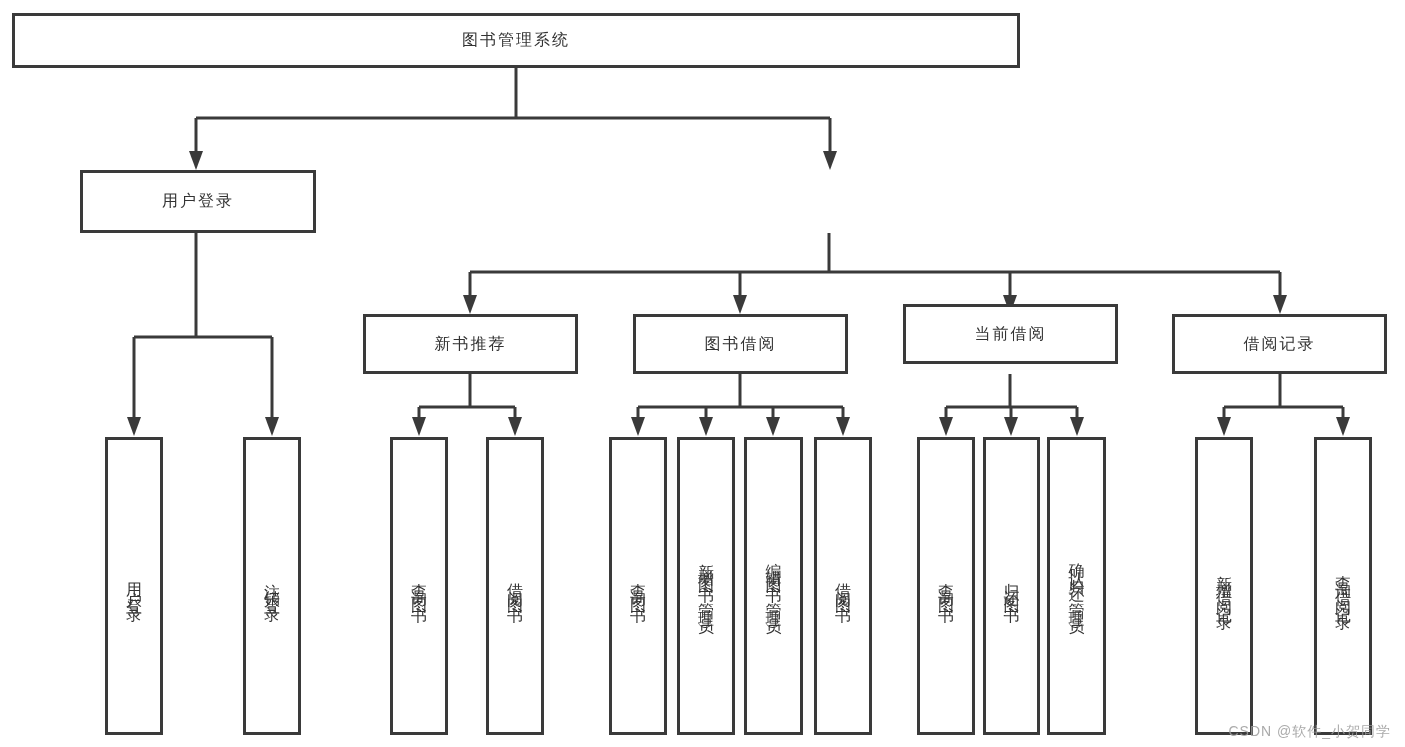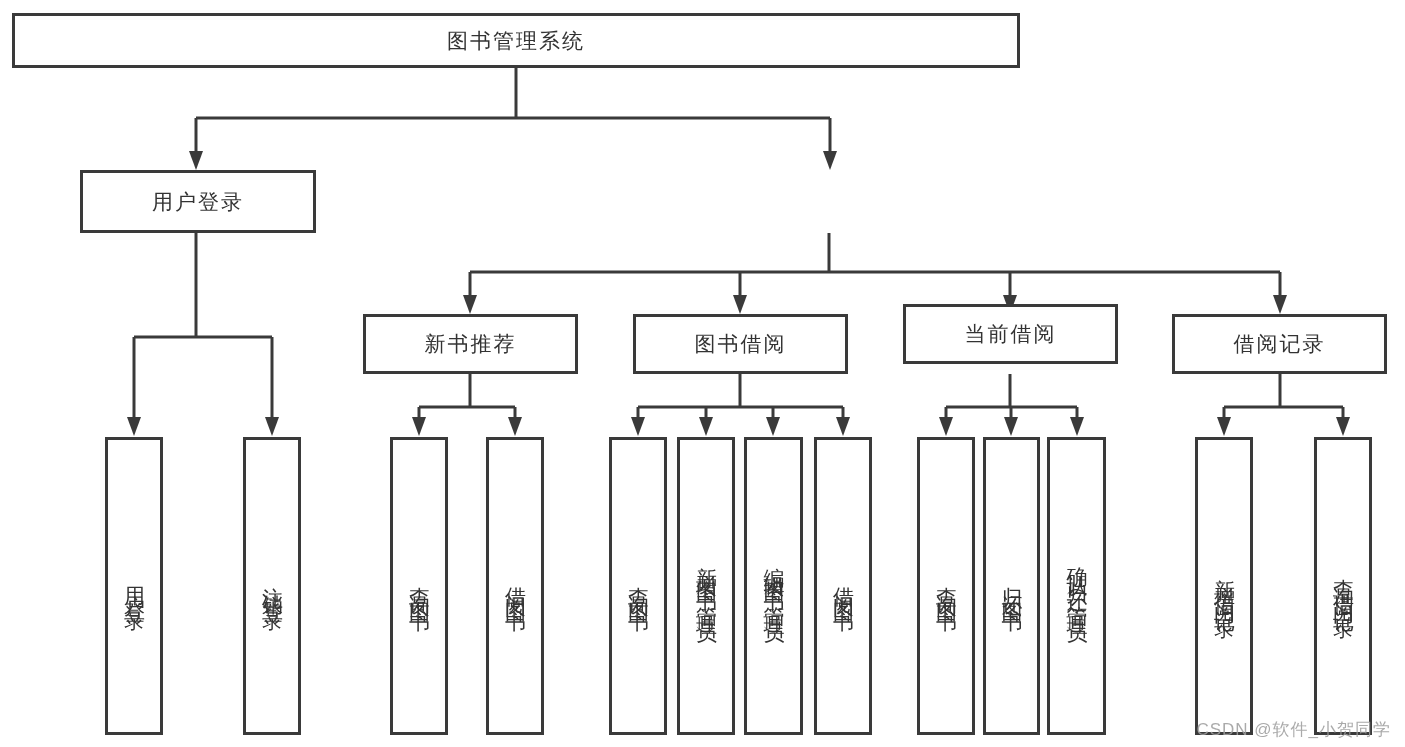--- a/index.html
+++ b/index.html
@@ -19,39 +19,38 @@
   }
   .node {
     position: absolute;
     box-sizing: border-box;
     background: #ffffff;
     border: 3px solid #3a3a3a;
     color: #333333;
     display: flex;
     align-items: center;
     justify-content: center;
-    font-size: 21px;
-    font-family: Liberation Serif, serif;
+    font-size: 16px;
   }
   .hnode {
     letter-spacing: 2px;
     text-align: center;
     white-space: nowrap;
   }
   .vnode {
     writing-mode: vertical-rl;
     text-orientation: mixed;
     letter-spacing: 8px;
     line-height: 1;
   }
   .watermark {
     position: absolute;
     right: 14px;
     bottom: 6px;
-    font-size: 17px;
+    font-size: 14px;
     color: rgba(158, 158, 158, 0.88);
     letter-spacing: 1px;
     white-space: nowrap;
     z-index: 5;
   }
 </style>
 </head>
 <body>
 
 <div class="stage">

